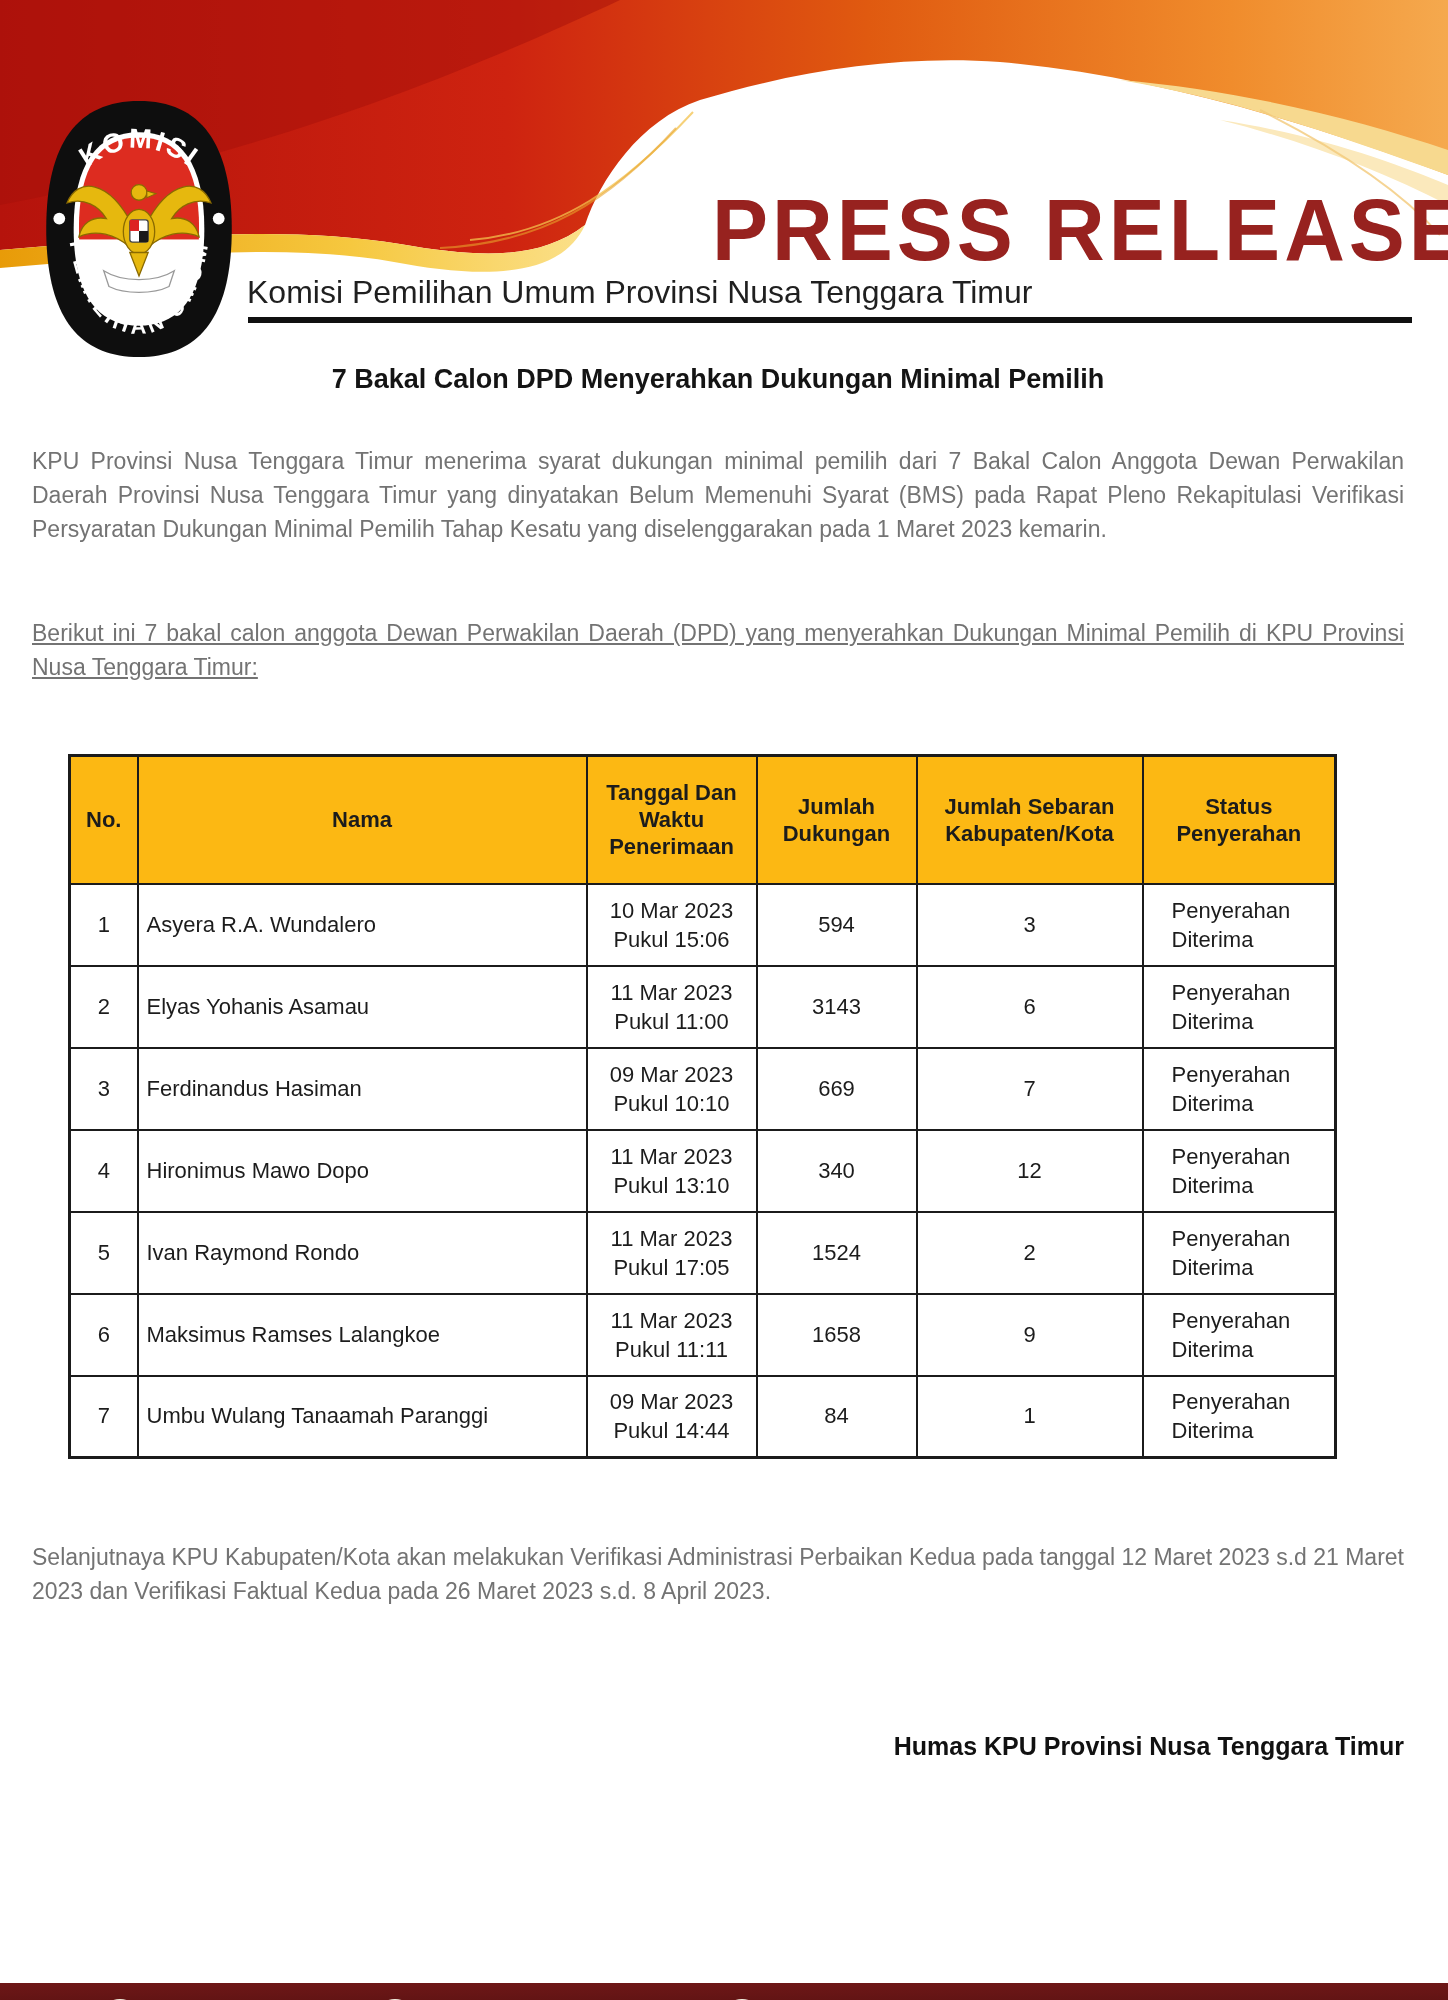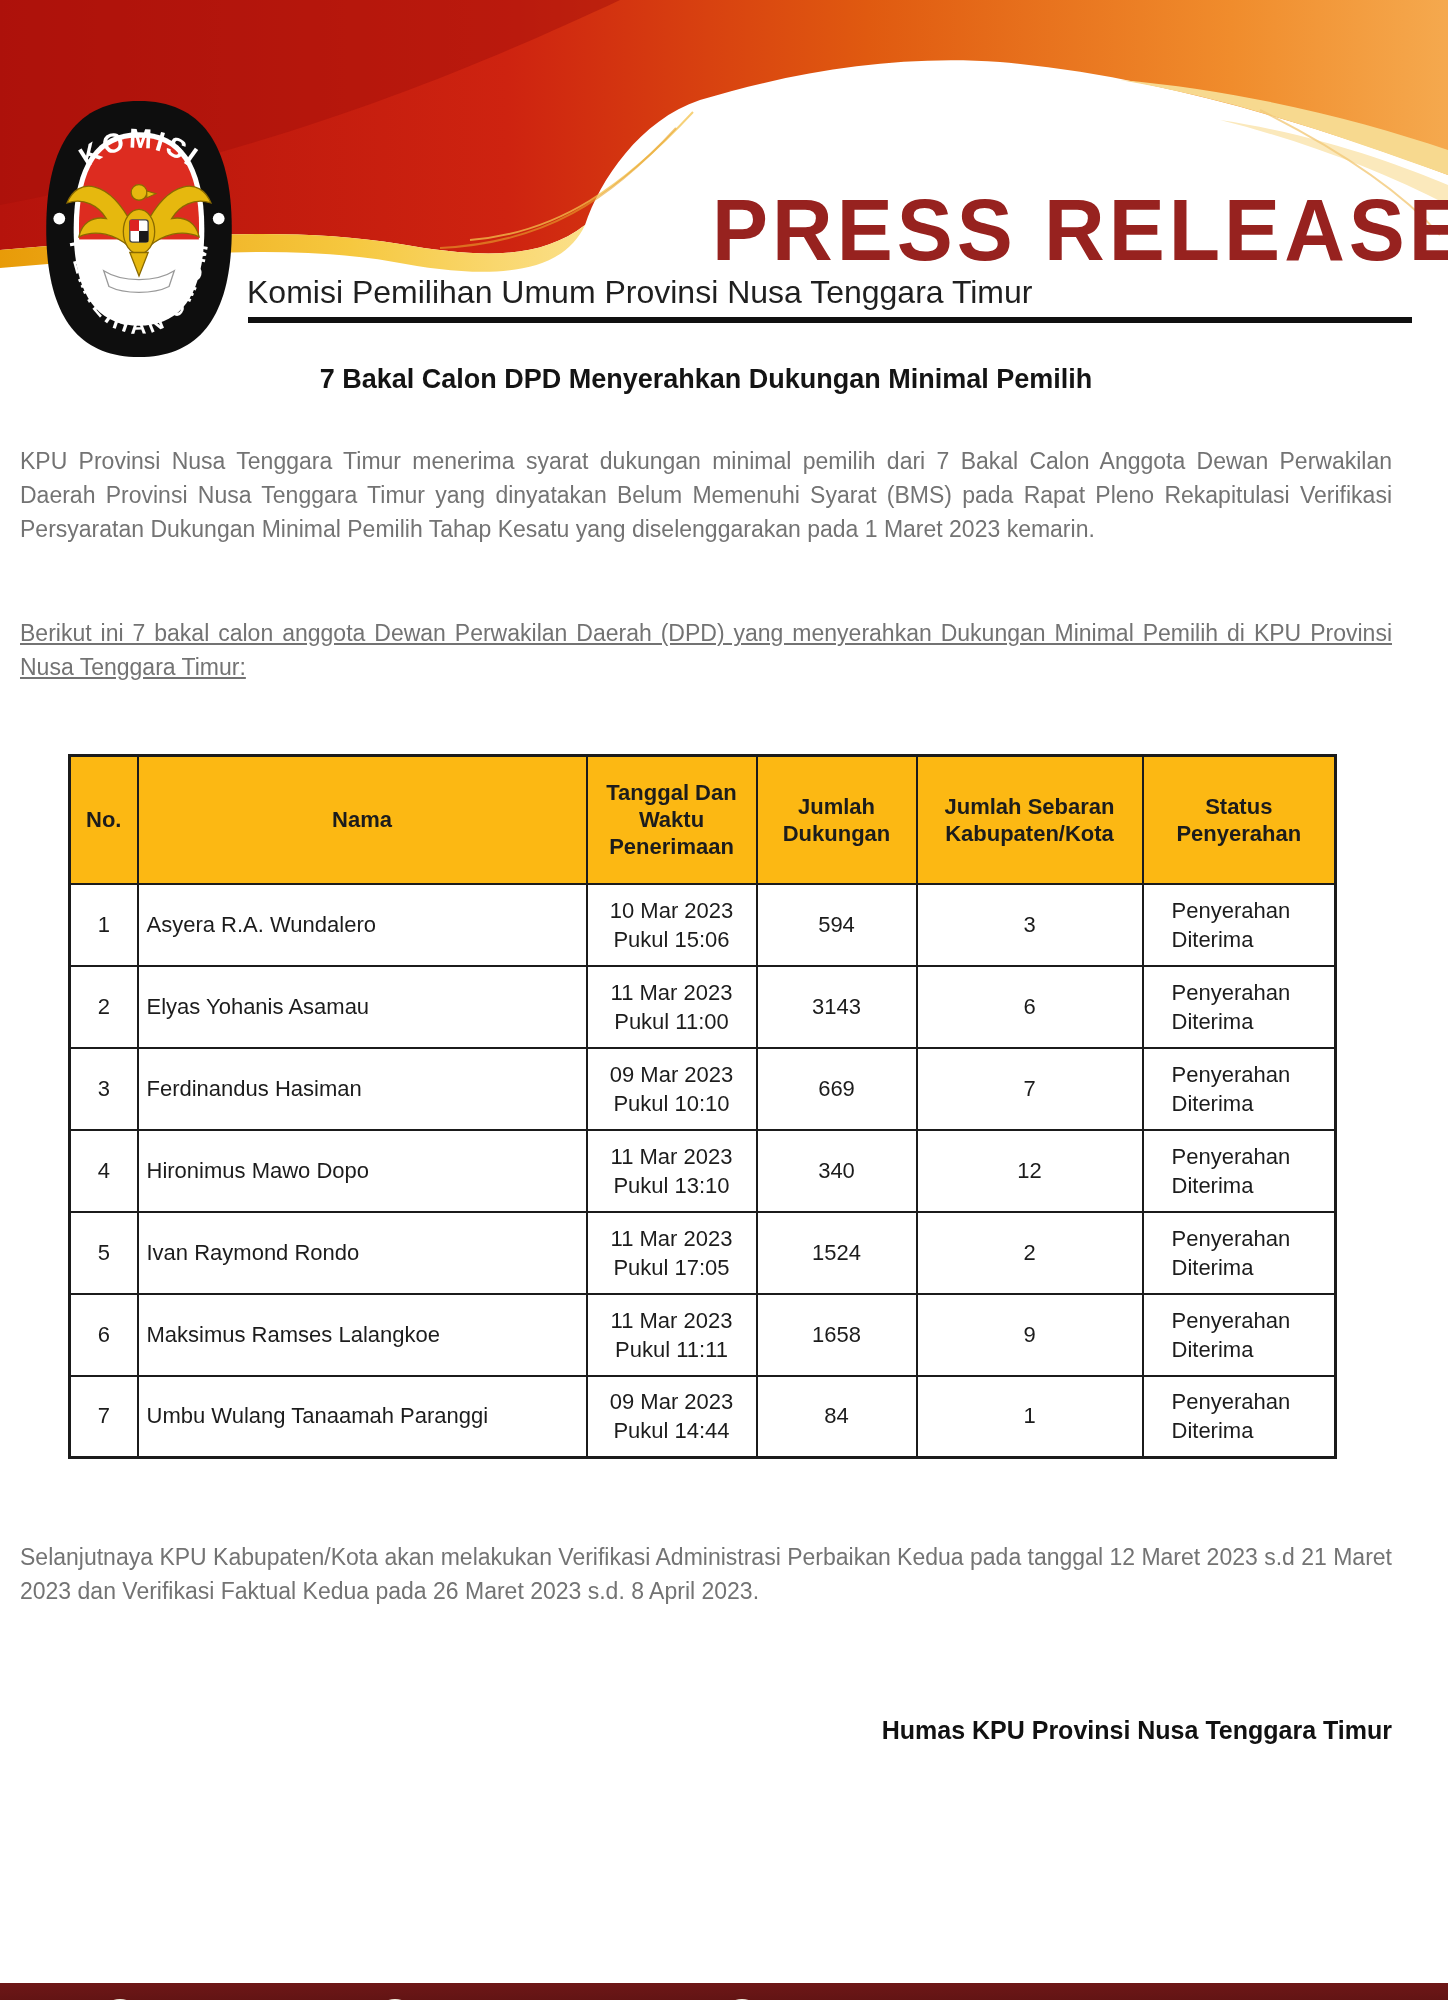--- a/index.html
+++ b/index.html
@@ -22,21 +22,21 @@
   }
   .org-line{
     position:absolute; left:247px; top:274px;
     font-size:32px; color:#1f1f1f; white-space:nowrap;
   }
   .rule{
     position:absolute; left:248px; top:317px; width:1164px; height:6px;
     background:#101010;
   }
   
-  .content{ position:absolute; left:20px; width:1372px; }
+  .content{ position:absolute; left:32px; width:1372px; }
   .art-title{ top:364px; text-align:center; font-size:27px; font-weight:bold; color:#141414; }
   .para{ font-size:23px; line-height:34px; text-align:justify; color:#737373; }
   .p1{ top:444px; } .p2{ top:616px;text-decoration:underline; } .p3{ top:1540px; }
   .signoff{ top:1716px; text-align:right; font-size:25px; font-weight:bold; color:#111; }
   
   .tbl{
     position:absolute; left:68px; top:754px; width:1266px;
     border-collapse:collapse; border:3px solid #1b1b1b;
     font-size:22px; color:#1c1c1c; table-layout:fixed;
   }
@@ -230,21 +230,21 @@
           </td>
         <td>84</td>
         <td>1</td>
         <td class="status">Penyerahan Diterima</td>
       </tr>
     </tbody>
   </table>
 
   <p class="content para p3" style="position:absolute;">Selanjutnaya KPU Kabupaten/Kota akan melakukan Verifikasi Administrasi Perbaikan Kedua pada tanggal 12 Maret 2023 s.d 21 Maret 2023 dan Verifikasi Faktual Kedua pada 26 Maret 2023 s.d. 8 April 2023.</p>
 
-  <div class="content signoff" style="position:absolute;">Humas KPU Provinsi Nusa Tenggara Timur</div>
+  <div class="content signoff" style="position:absolute;margin-top:16px;">Humas KPU Provinsi Nusa Tenggara Timur</div>
 
   <div class="footer">
 
     <div class="f-item">
       <svg width="48" height="48" viewBox="0 0 46 46">
         <circle cx="23" cy="23" r="22" fill="#F3F0DF"></circle>
         <g fill="#4A0F0F">
           <path d="M22 5 l4 4 -4 4 -4 -4 Z"></path>
           <path d="M31 12 l4.5 4.5 -4.5 4.5 -4.5 -4.5 Z"></path>
           <path d="M14 14 l3.5 3.5 -3.5 3.5 -3.5 -3.5 Z"></path>

